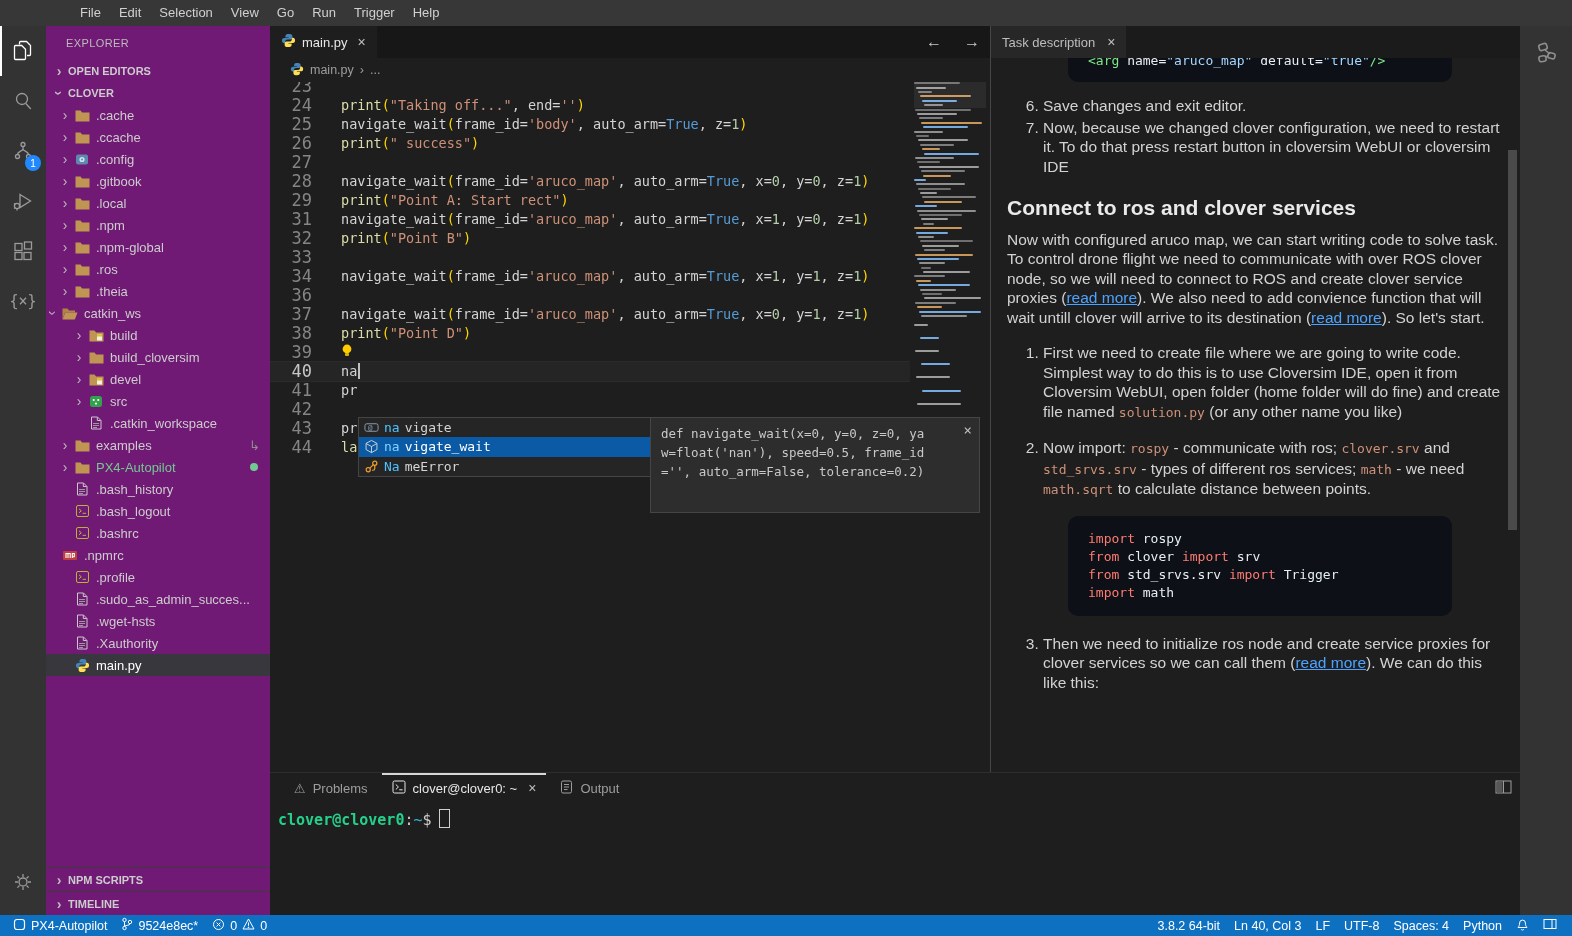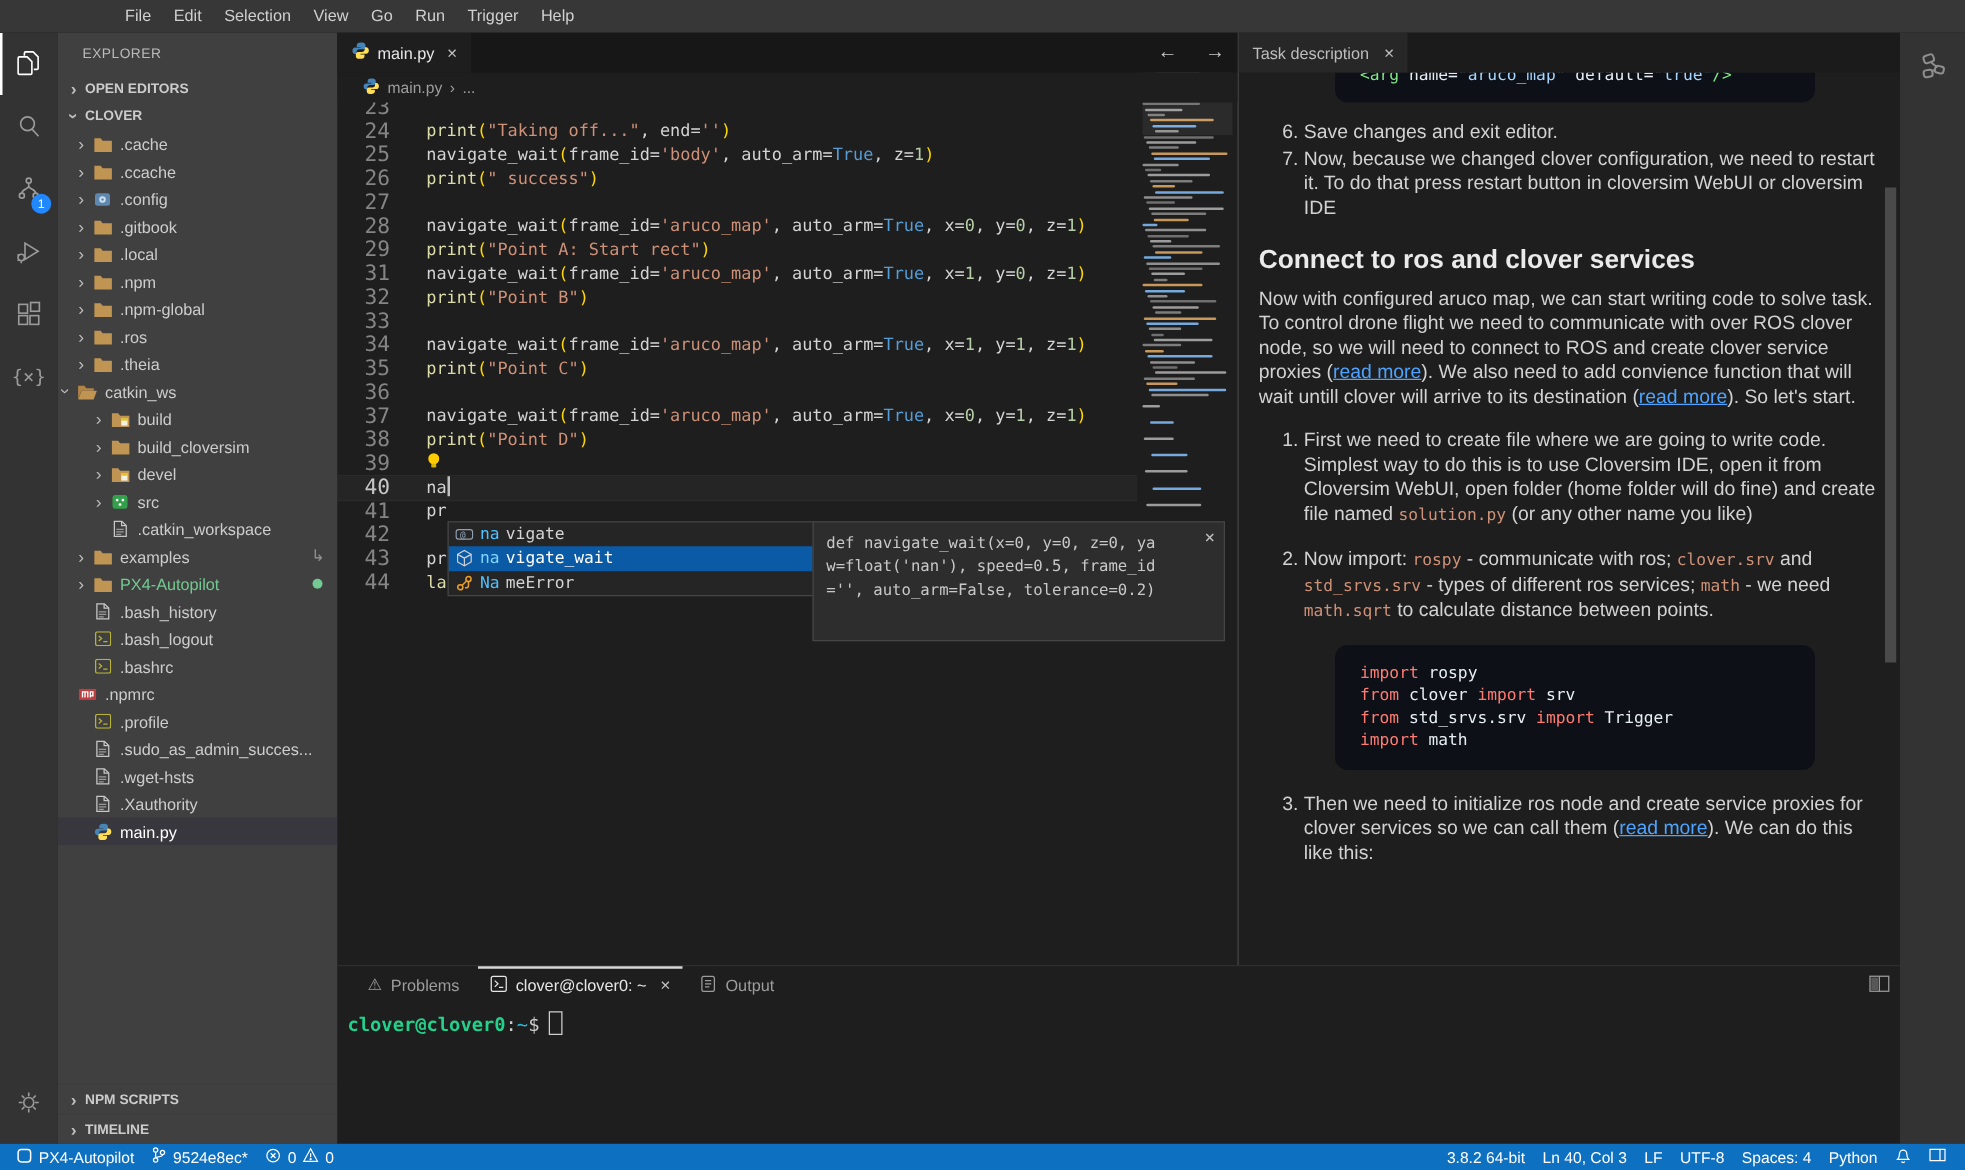--- a/index.html
+++ b/index.html
@@ -1,30 +1,30 @@
 <!DOCTYPE html>
 <html><head>
 <meta charset="utf-8">
 <style>
   html,body{margin:0;padding:0;background:#111;}
   #root{position:relative;width:1572px;height:936px;background:#1e1e1e;overflow:hidden;
         font-family:"Liberation Sans","DejaVu Sans",sans-serif;-webkit-font-smoothing:antialiased;}
   
-  #menubar{position:absolute;left:0;top:0;right:0;height:26px;background:#373737;display:flex;align-items:center;padding-left:91px;z-index:20;}
+  #menubar{position:absolute;left:0;top:0;right:0;height:26px;background:#373737;display:flex;align-items:center;padding-left:71px;z-index:20;}
   .menu-item{font-size:13px;color:#d0d0d0;padding:0 9px;line-height:26px;cursor:default;}
   
   #activitybar{position:absolute;left:0;top:26px;width:46px;bottom:21px;background:#333333;z-index:15;}
   .ab-icon{position:relative;width:46px;height:50px;display:flex;align-items:center;justify-content:center;color:#9b9b9b;}
   .ab-icon.active{color:#ffffff;box-shadow:inset 2px 0 0 #ffffff;}
   .ab-icon svg{stroke:currentColor;fill:none;stroke-width:1.3;}
   .ab-badge{position:absolute;right:5px;bottom:5px;width:16px;height:16px;border-radius:50%;background:#2188ff;color:#fff;font-size:10px;display:flex;align-items:center;justify-content:center;}
   .ab-braces{font-family:"DejaVu Sans Mono",monospace;font-size:15px;}
   #ab-gear{position:absolute;bottom:8px;left:0;}
   
-  #sidebar{position:absolute;left:46px;top:26px;width:224px;bottom:21px;background:#404040;overflow:hidden;}
+  #sidebar{position:absolute;left:46px;top:26px;width:224px;bottom:21px;background:#701a75;overflow:hidden;}
   #sb-title{height:34px;display:flex;align-items:center;padding-left:20px;font-size:11px;color:#bbbbbb;letter-spacing:.4px;}
   .sb-sec{height:22px;display:flex;align-items:center;font-size:11px;font-weight:bold;color:#cccccc;padding-left:6px;}
   .sb-sec .chev{margin-right:2px;}
   .chev{display:inline-block;width:14px;text-align:center;font-size:14px;color:#bdbdbd;line-height:14px;}
   .chev.down{transform:rotate(90deg);}
   .chev.blank{visibility:hidden;}
   .trow{height:22px;display:flex;align-items:center;font-size:13px;color:#cccccc;cursor:pointer;white-space:nowrap;}
   .trow.sel{background:#37373d;color:#ffffff;}
   .trow .ticon{width:20px;display:flex;align-items:center;justify-content:center;margin-right:4px;}
   .trow .deco{margin-left:auto;margin-right:10px;color:#8f8f8f;font-size:13px;}
@@ -457,21 +457,20 @@
         <div class="crow"><span class="ln">24</span><span class="ctext"><span class="c-fn">print</span><span class="c-br">(</span><span class="c-str">"Taking off..."</span><span class="c-pl">, end=</span><span class="c-str">''</span><span class="c-br">)</span></span></div>
         <div class="crow"><span class="ln">25</span><span class="ctext"><span class="c-pl">navigate_wait</span><span class="c-br">(</span><span class="c-pl">frame_id=</span><span class="c-str">'body'</span><span class="c-pl">, auto_arm=</span><span class="c-kw">True</span><span class="c-pl">, z=</span><span class="c-num">1</span><span class="c-br">)</span></span></div>
         <div class="crow"><span class="ln">26</span><span class="ctext"><span class="c-fn">print</span><span class="c-br">(</span><span class="c-str">" success"</span><span class="c-br">)</span></span></div>
         <div class="crow"><span class="ln">27</span><span class="ctext"></span></div>
         <div class="crow"><span class="ln">28</span><span class="ctext"><span class="c-pl">navigate_wait</span><span class="c-br">(</span><span class="c-pl">frame_id=</span><span class="c-str">'aruco_map'</span><span class="c-pl">, auto_arm=</span><span class="c-kw">True</span><span class="c-pl">, x=</span><span class="c-num">0</span><span class="c-pl">, y=</span><span class="c-num">0</span><span class="c-pl">, z=</span><span class="c-num">1</span><span class="c-br">)</span></span></div>
         <div class="crow"><span class="ln">29</span><span class="ctext"><span class="c-fn">print</span><span class="c-br">(</span><span class="c-str">"Point A: Start rect"</span><span class="c-br">)</span></span></div>
         <div class="crow"><span class="ln">31</span><span class="ctext"><span class="c-pl">navigate_wait</span><span class="c-br">(</span><span class="c-pl">frame_id=</span><span class="c-str">'aruco_map'</span><span class="c-pl">, auto_arm=</span><span class="c-kw">True</span><span class="c-pl">, x=</span><span class="c-num">1</span><span class="c-pl">, y=</span><span class="c-num">0</span><span class="c-pl">, z=</span><span class="c-num">1</span><span class="c-br">)</span></span></div>
         <div class="crow"><span class="ln">32</span><span class="ctext"><span class="c-fn">print</span><span class="c-br">(</span><span class="c-str">"Point B"</span><span class="c-br">)</span></span></div>
         <div class="crow"><span class="ln">33</span><span class="ctext"></span></div>
         <div class="crow"><span class="ln">34</span><span class="ctext"><span class="c-pl">navigate_wait</span><span class="c-br">(</span><span class="c-pl">frame_id=</span><span class="c-str">'aruco_map'</span><span class="c-pl">, auto_arm=</span><span class="c-kw">True</span><span class="c-pl">, x=</span><span class="c-num">1</span><span class="c-pl">, y=</span><span class="c-num">1</span><span class="c-pl">, z=</span><span class="c-num">1</span><span class="c-br">)</span></span></div>
-        <div class="crow"><span class="ln">35</span><span class="ctext"><span class="c-fn">print</span><span class="c-br">(</span><span class="c-str">"Point C"</span><span class="c-br">)</span></span></div>
         <div class="crow"><span class="ln">36</span><span class="ctext"></span></div>
         <div class="crow"><span class="ln">37</span><span class="ctext"><span class="c-pl">navigate_wait</span><span class="c-br">(</span><span class="c-pl">frame_id=</span><span class="c-str">'aruco_map'</span><span class="c-pl">, auto_arm=</span><span class="c-kw">True</span><span class="c-pl">, x=</span><span class="c-num">0</span><span class="c-pl">, y=</span><span class="c-num">1</span><span class="c-pl">, z=</span><span class="c-num">1</span><span class="c-br">)</span></span></div>
         <div class="crow"><span class="ln">38</span><span class="ctext"><span class="c-fn">print</span><span class="c-br">(</span><span class="c-str">"Point D"</span><span class="c-br">)</span></span></div>
         <div class="crow"><span class="ln">39</span><span class="ctext"><span class="bulb"><svg width="12" height="15" viewBox="0 0 12 15">
                 <circle cx="6" cy="5" r="4.4" fill="#fc0"></circle>
                 <rect x="4" y="9" width="4" height="3" rx="1" fill="#d8b500"></rect>
               </svg></span></span></div>
         <div class="crow active"><span class="ln">40</span><span class="ctext"><span class="c-pl">na</span><span class="cursor"></span></span></div>
         <div class="crow"><span class="ln">41</span><span class="ctext"><span class="c-pl">pr</span></span></div>
         <div class="crow"><span class="ln">42</span><span class="ctext"></span></div>

